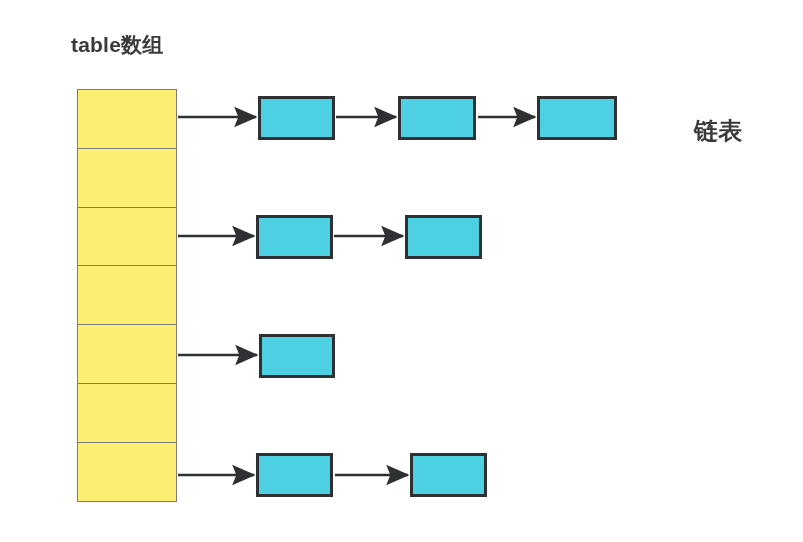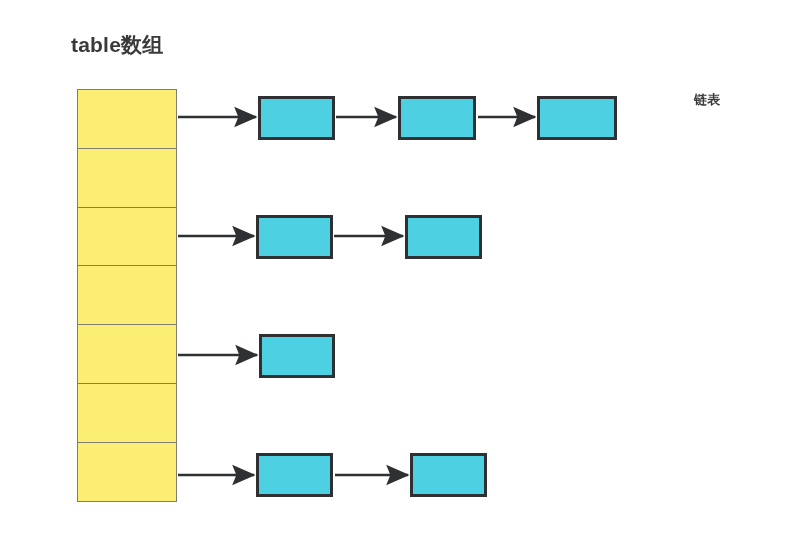--- a/index.html
+++ b/index.html
@@ -26,22 +26,22 @@
     white-space: nowrap;
     letter-spacing: 0.2px;
   }
   #title-label {
     left: 71px;
     top: 31px;
     font-size: 21px;
   }
   #list-label {
     left: 694px;
-    top: 91px;
-    font-size: 13px;
+    top: 115px;
+    font-size: 24px;
   }
   
   #table-array {
     position: absolute;
     left: 77px;
     top: 89px;
     width: 100px;
     height: 413px;
     display: flex;
     flex-direction: column;

